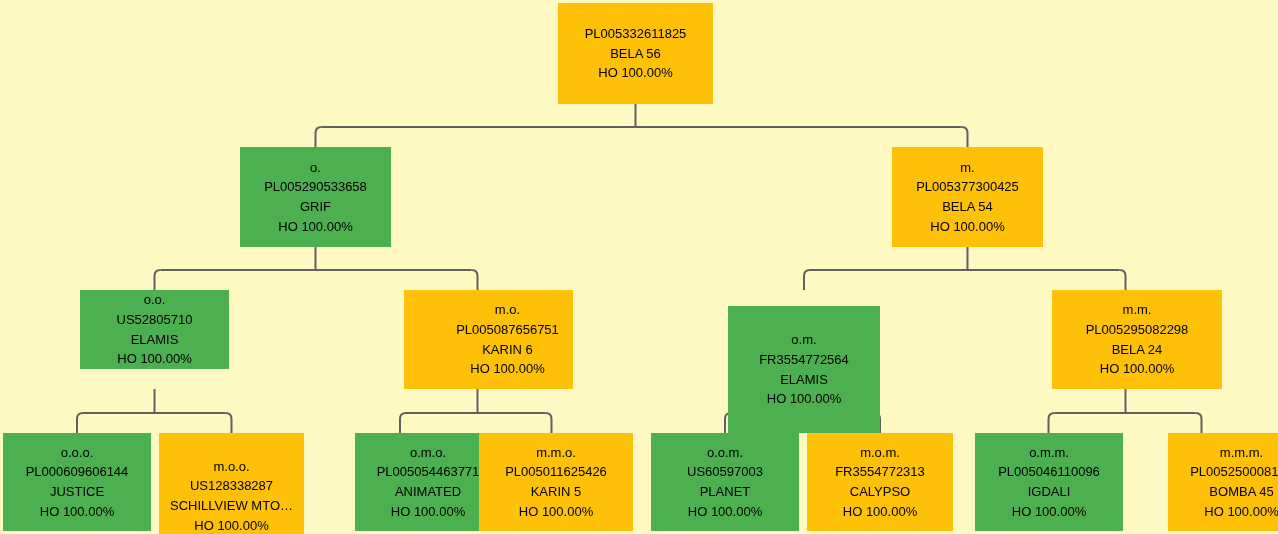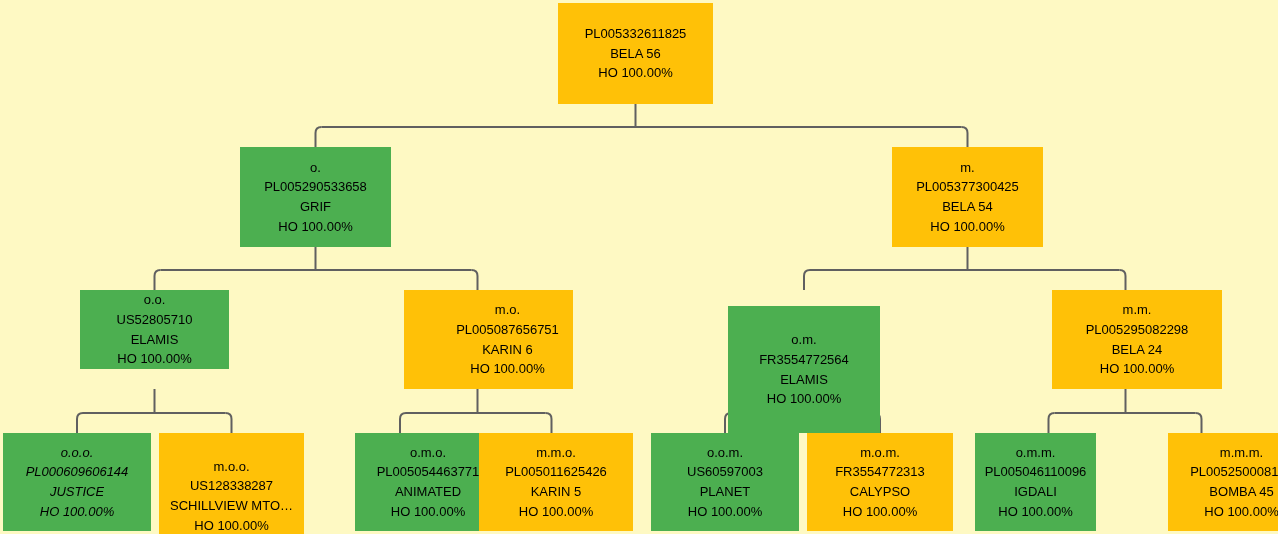--- a/index.html
+++ b/index.html
@@ -110,21 +110,21 @@
         <span class="line">FR3554772564</span>
         <span class="line">ELAMIS</span>
         <span class="line">HO 100.00%</span>
       </div>
       <div class="node dam" style="left: 1052px; top: 290px; width: 170px; height: 99px;">
         <span class="line">m.m.</span>
         <span class="line">PL005295082298</span>
         <span class="line">BELA 24</span>
         <span class="line">HO 100.00%</span>
       </div>
-      <div class="node sire" style="left: 3px; top: 433px; width: 148px; height: 98px; font-style: italic;">
+      <div class="node sire" style="left: 3px; top: 433px; width: 148px; height: 98px;">
         <span class="line">o.o.o.</span>
         <span class="line">PL000609606144</span>
         <span class="line">JUSTICE</span>
         <span class="line">HO 100.00%</span>
       </div>
       <div class="node dam" style="left: 159px; top: 433px; width: 145px; height: 126px;">
         <span class="line">m.o.o.</span>
         <span class="line">US128338287</span>
         <span class="line">SCHILLVIEW MTO…</span>
         <span class="line">HO 100.00%</span>
@@ -146,21 +146,21 @@
         <span class="line">US60597003</span>
         <span class="line">PLANET</span>
         <span class="line">HO 100.00%</span>
       </div>
       <div class="node dam" style="left: 807px; top: 433px; width: 146px; height: 98px;">
         <span class="line">m.o.m.</span>
         <span class="line">FR3554772313</span>
         <span class="line">CALYPSO</span>
         <span class="line">HO 100.00%</span>
       </div>
-      <div class="node sire" style="left: 975px; top: 433px; width: 121px; height: 98px;">
+      <div class="node sire" style="left: 975px; top: 433px; width: 148px; height: 98px;">
         <span class="line">o.m.m.</span>
         <span class="line">PL005046110096</span>
         <span class="line">IGDALI</span>
         <span class="line">HO 100.00%</span>
       </div>
       <div class="node dam" style="left: 1168px; top: 433px; width: 147px; height: 98px;">
         <span class="line">m.m.m.</span>
         <span class="line">PL005250008196</span>
         <span class="line">BOMBA 45</span>
         <span class="line">HO 100.00%</span>

